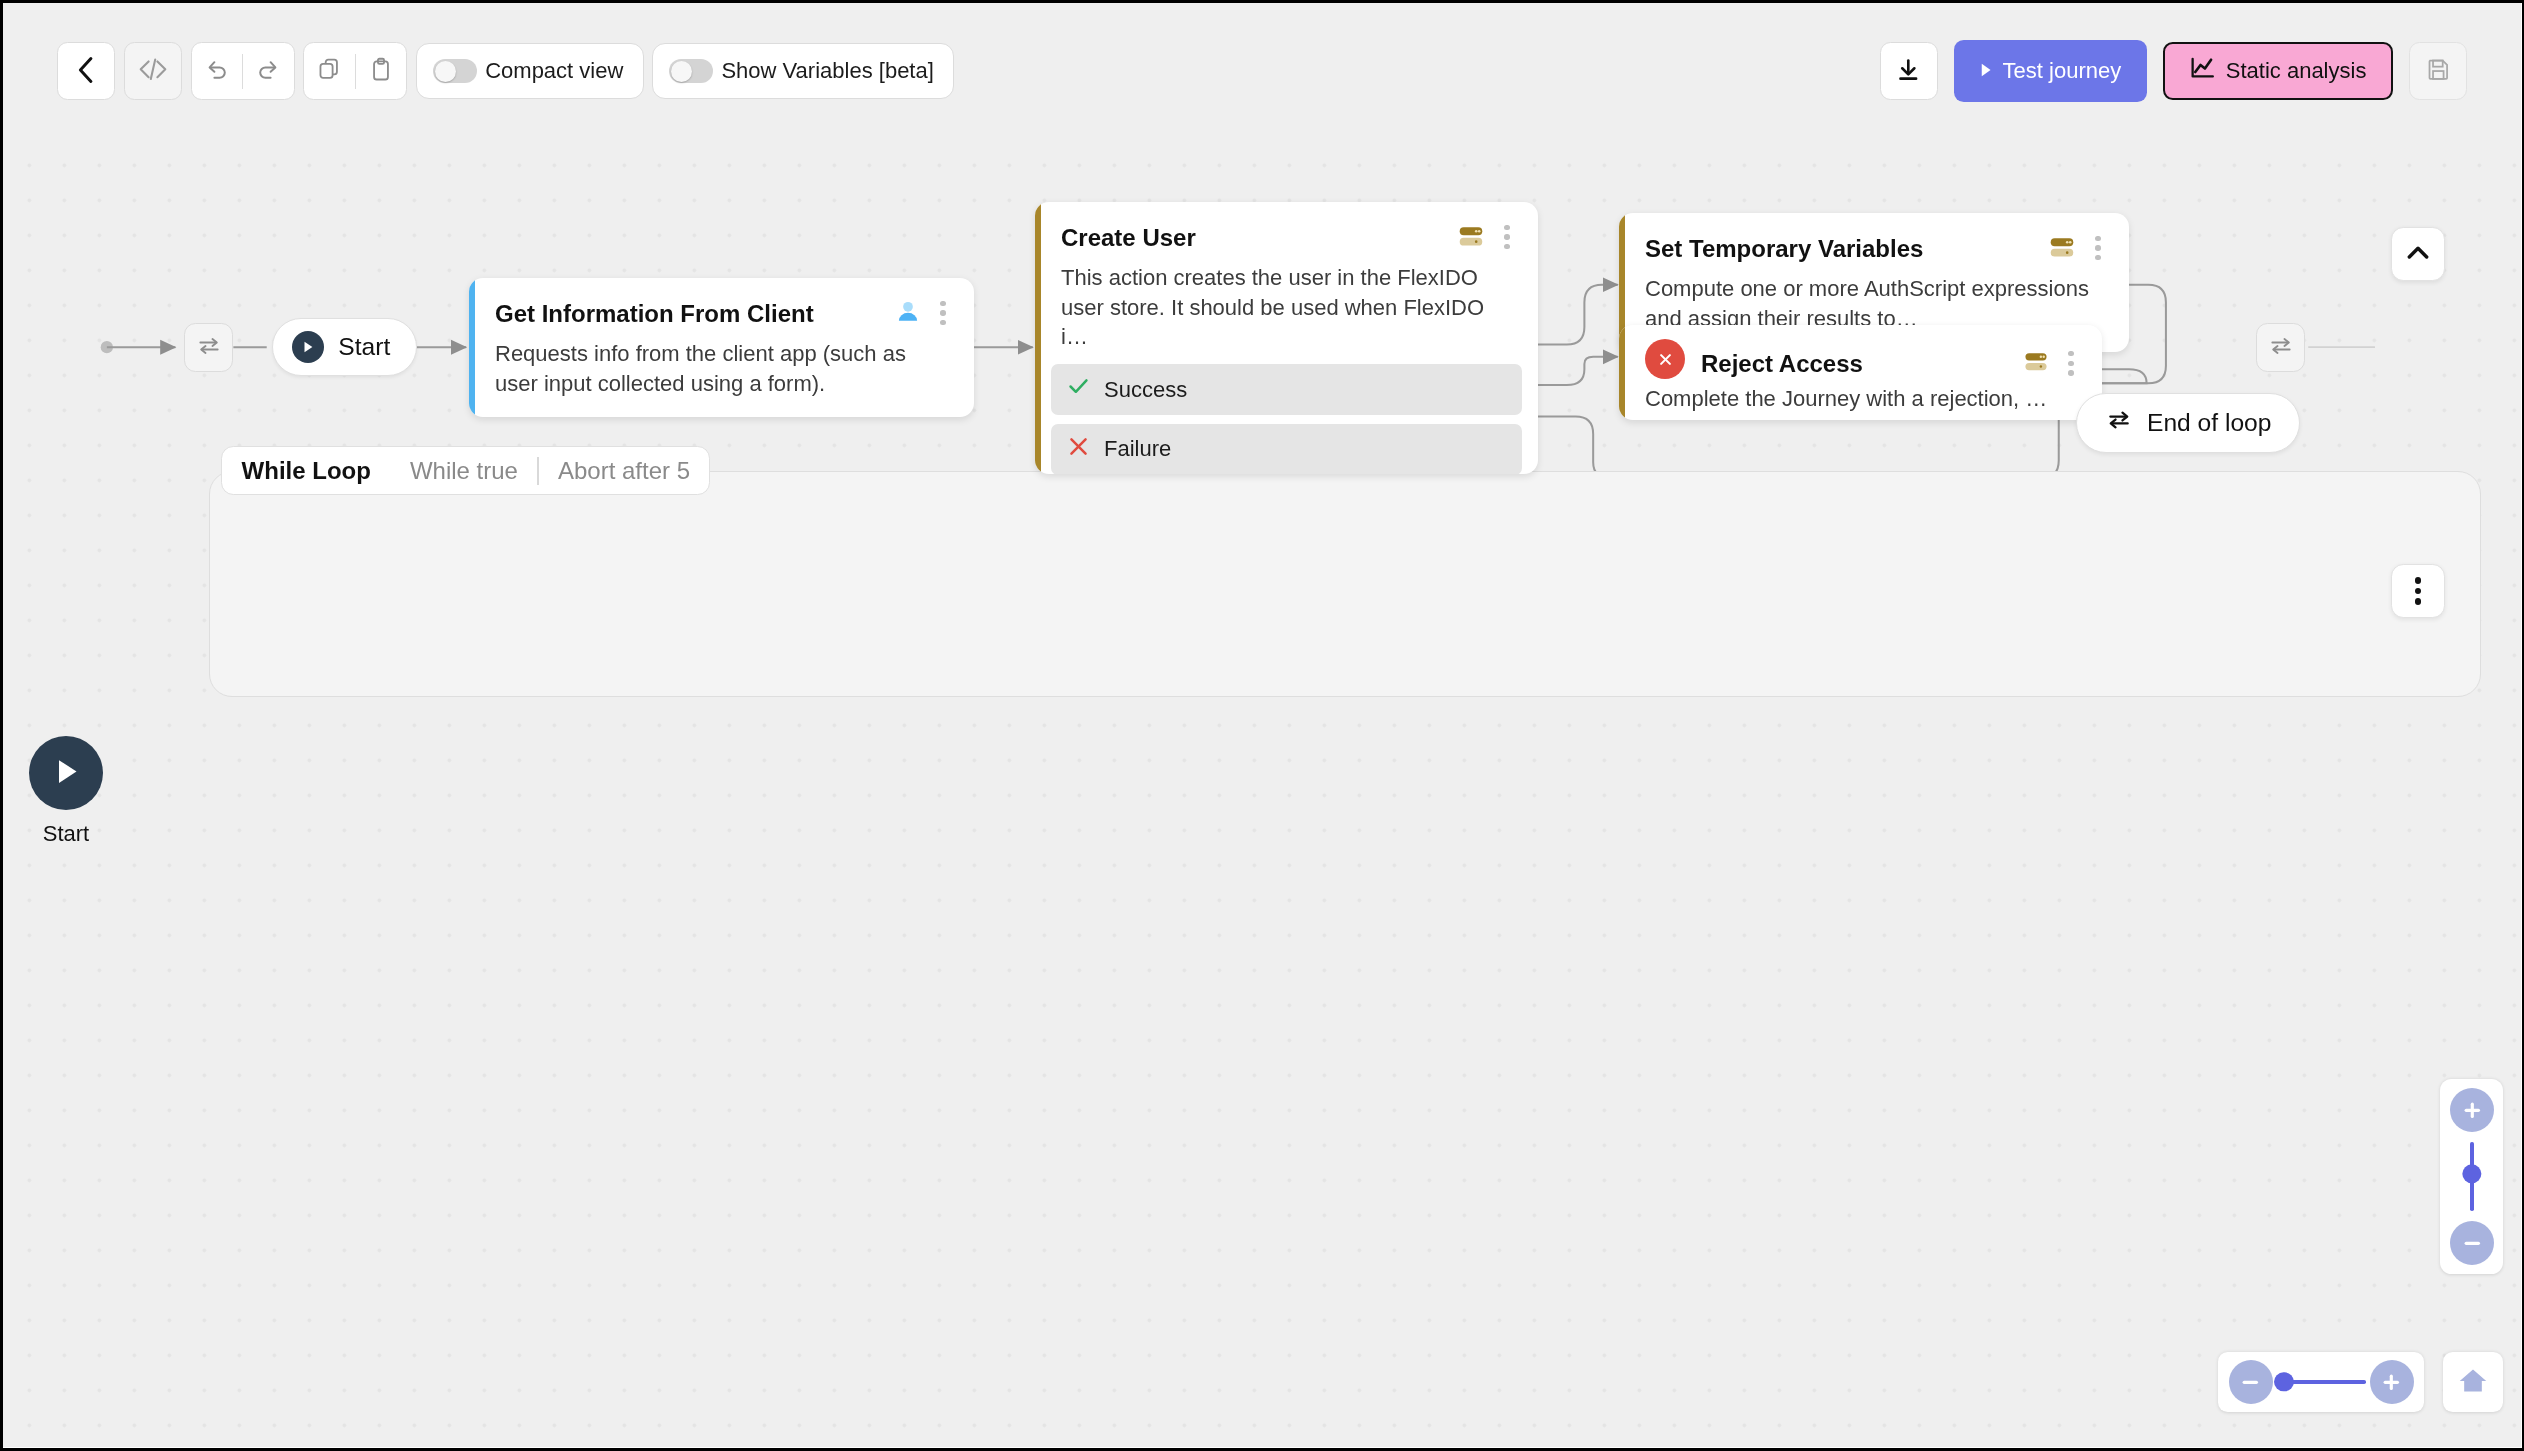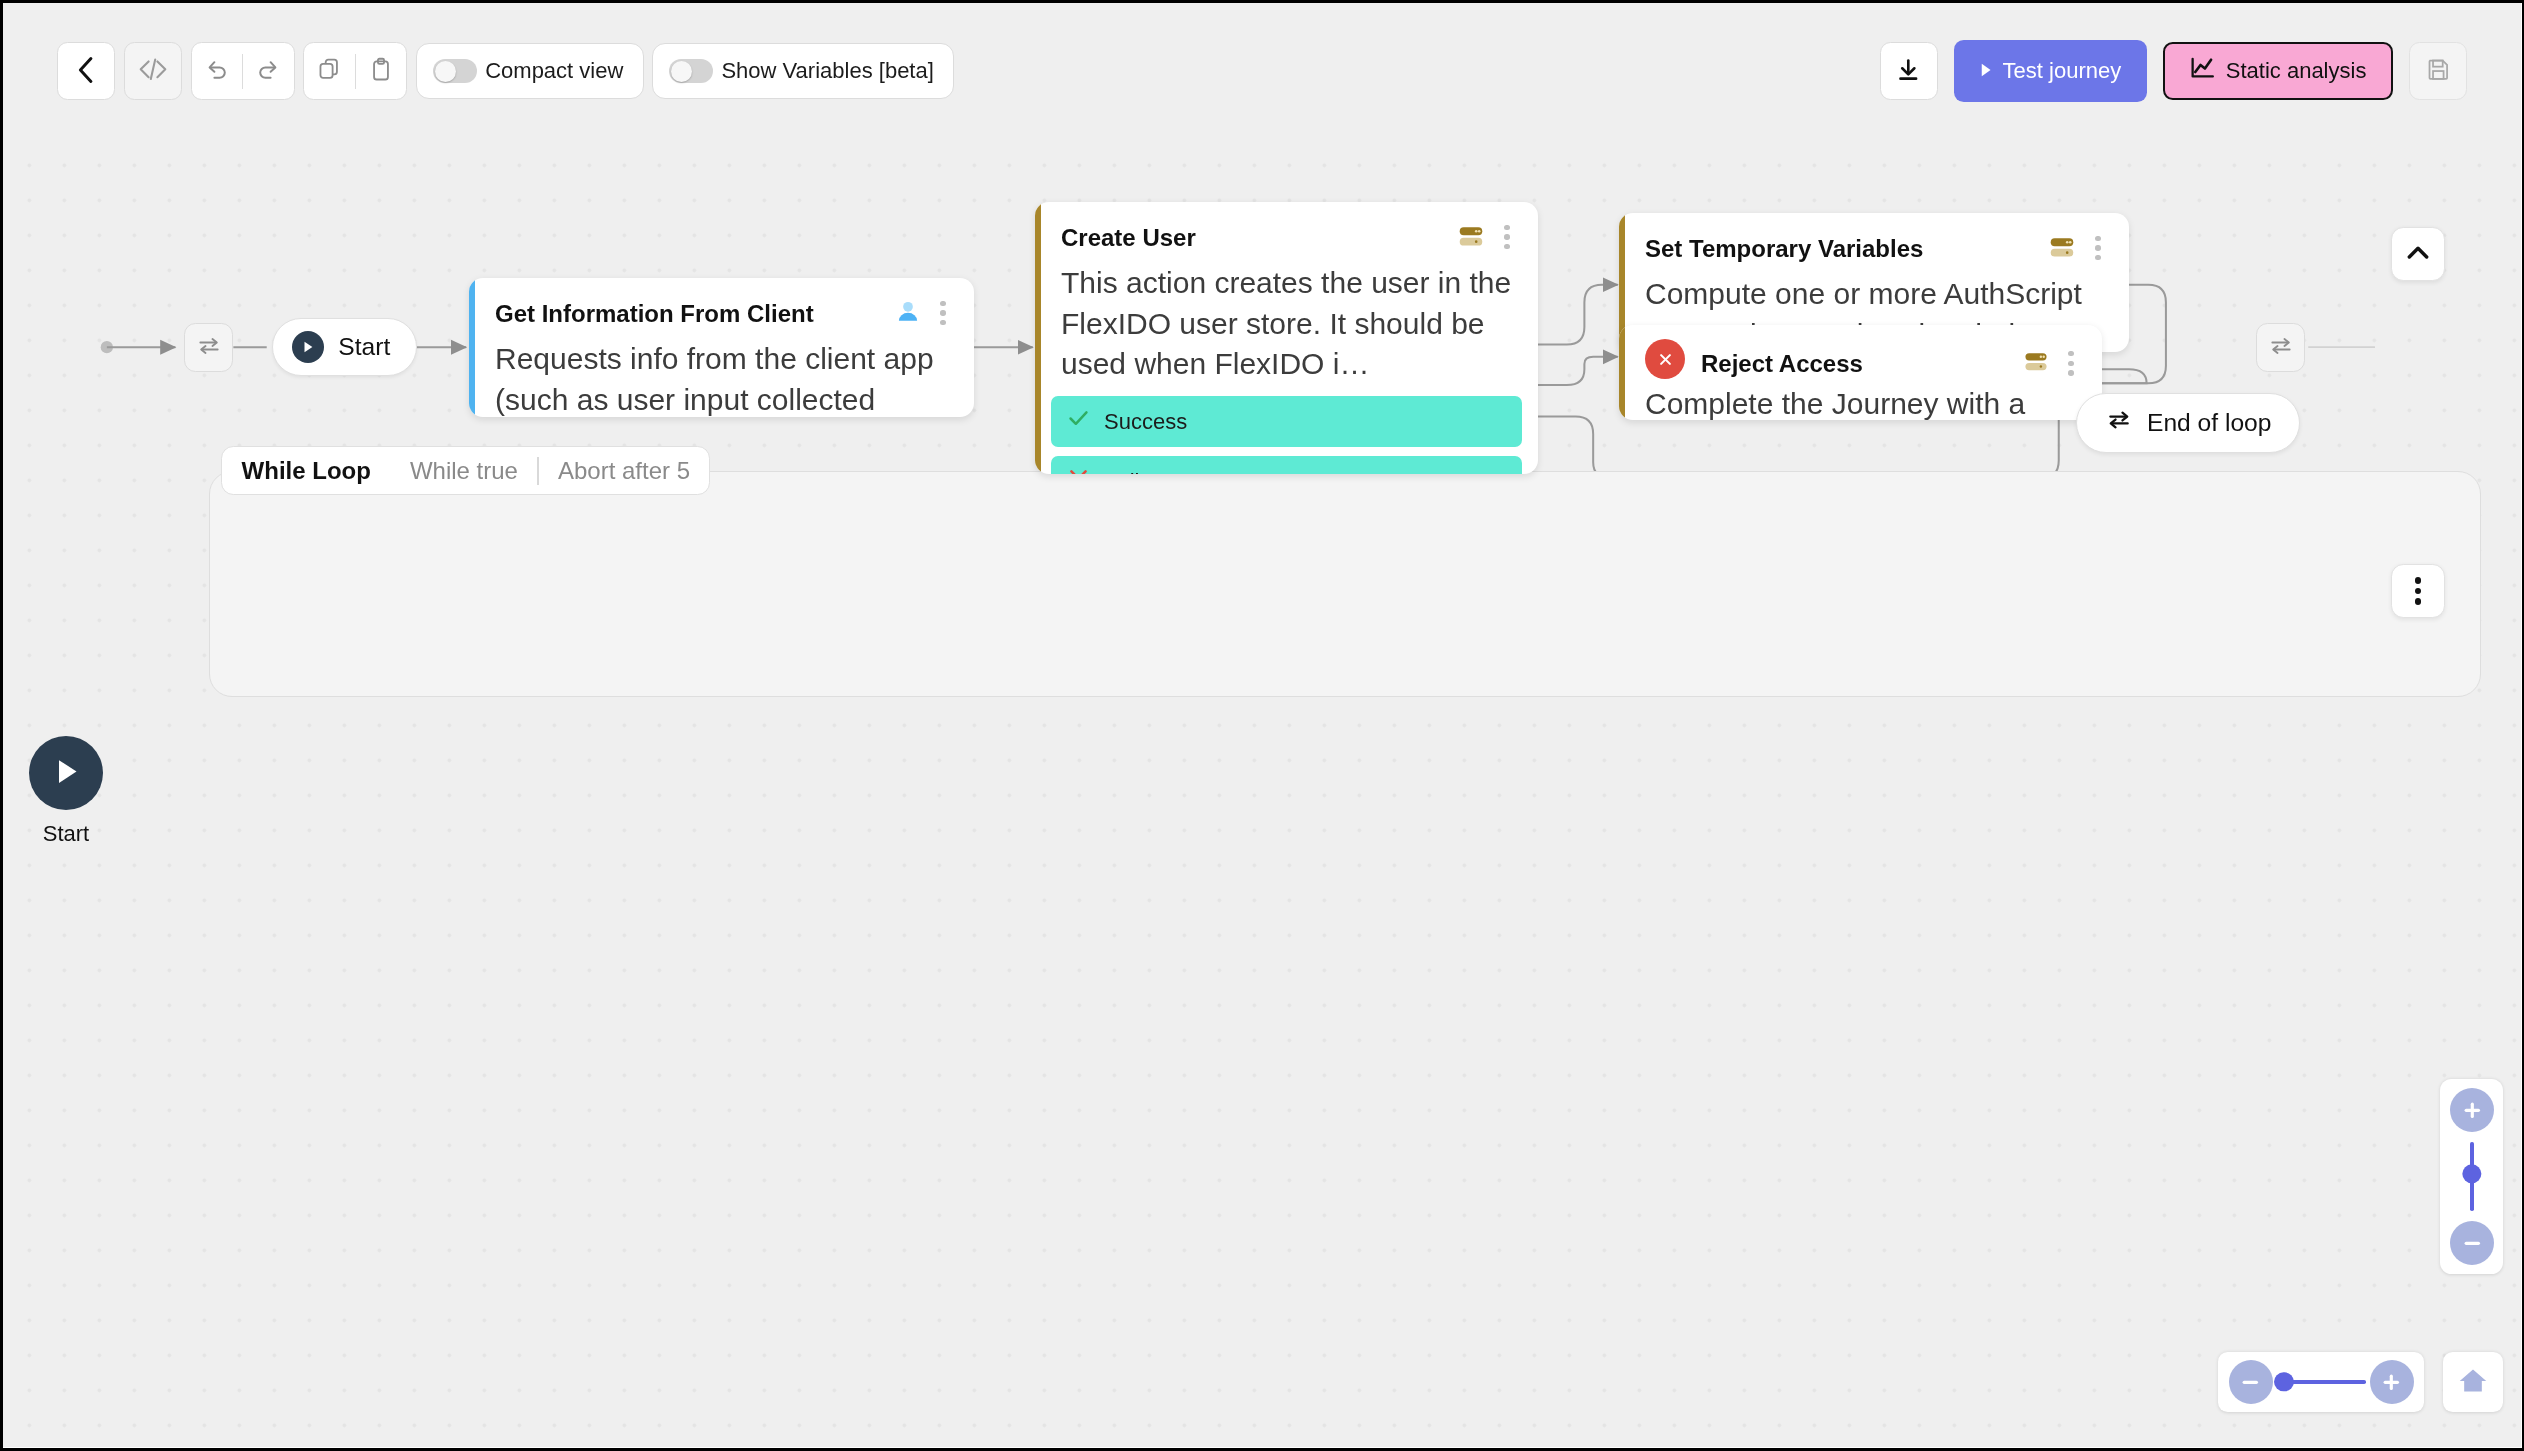--- a/index.html
+++ b/index.html
@@ -180,29 +180,29 @@
     overflow: hidden;
     cursor: pointer;
   }
   .card .accent {
     position: absolute; left: 0; top: 0; bottom: 0; width: 6.1px;
     border-radius: 14px 0 0 14px;
   }
   .card-inner { padding: 19.3px 23px 19.3px 26px; }
   .card-head { display: flex; align-items: flex-end; }
   .card-title { font-size: 24px; font-weight: 600; color: #111; line-height: 1.2; flex: 1; }
-  .card-desc { font-size: 30px; color: #3c3c3c; line-height: 1.34; margin-top: 10.5px; }
+  .card-desc { font-size: 22px; color: #3c3c3c; line-height: 1.34; margin-top: 10.5px; }
   .head-icons { display: flex; align-items: center; gap: 14px; flex: none; margin-left: 10.5px; }
   .kebab { display: flex; flex-direction: column; gap: 4.4px; padding: 3.5px 5.3px; cursor: pointer; }
   .kebab i { width: 5.3px; height: 5.3px; border-radius: 50%; background: #c0c0c0; display: block; }
 
   
   .outcomes { padding: 0 16px 14px 16px; }
   .outcome {
-    background: #5eead4;
+    background: #e5e5e5;
     border-radius: 7px;
     height: 51px;
     display: flex; align-items: center;
     padding: 0 16px; gap: 14px;
     margin-bottom: 8.8px;
     font-size: 22px; color: #1c1c1c;
     cursor: pointer;
   }
   .outcome:last-child { margin-bottom: 0; }
 

